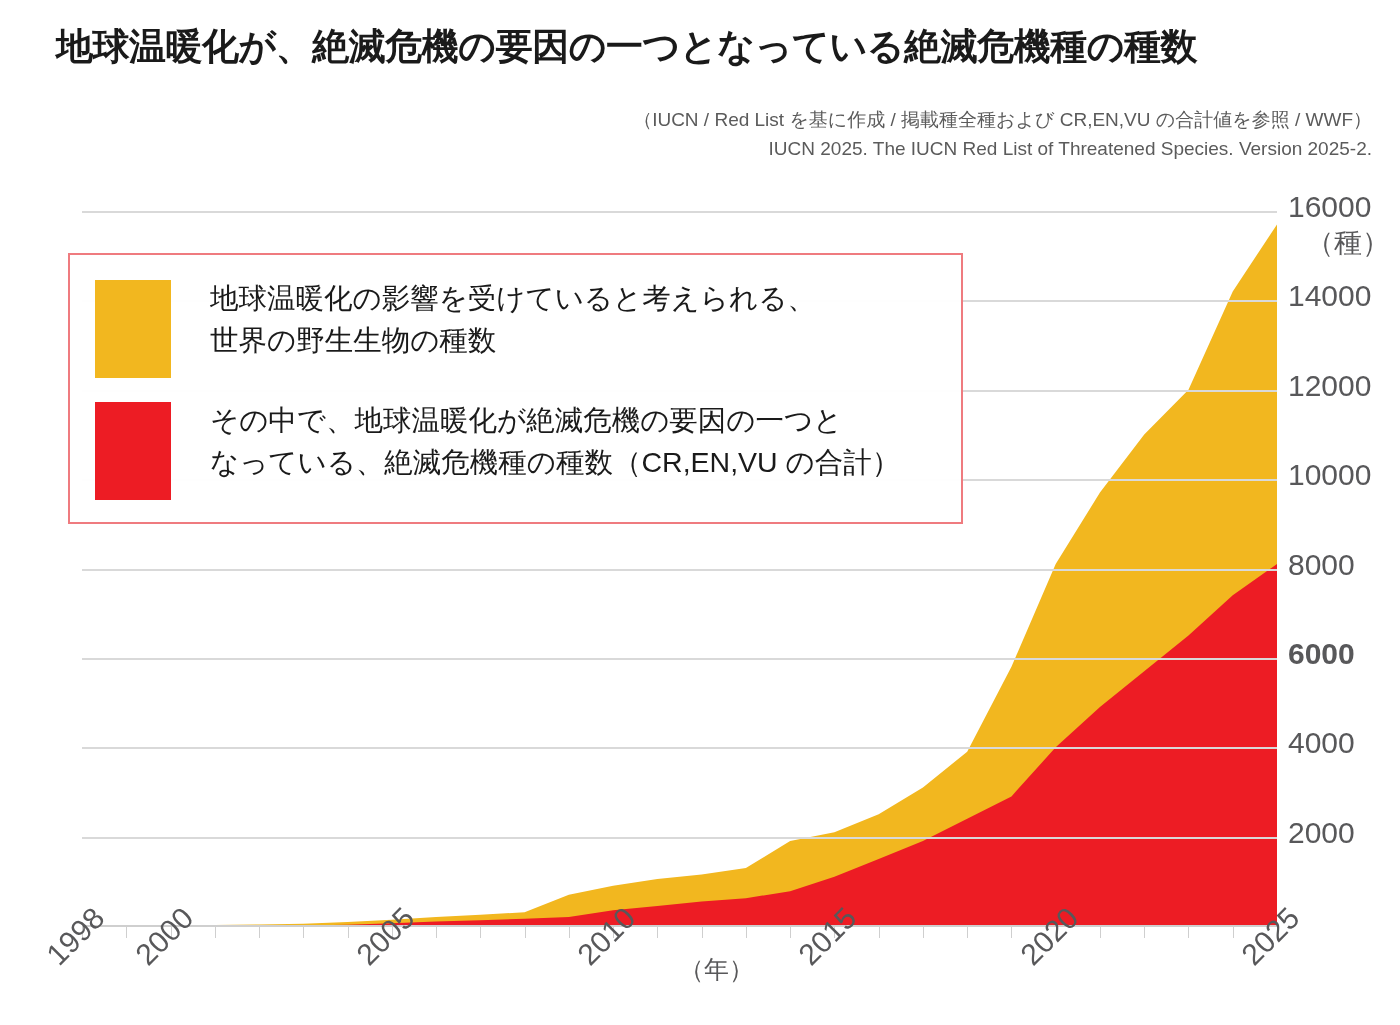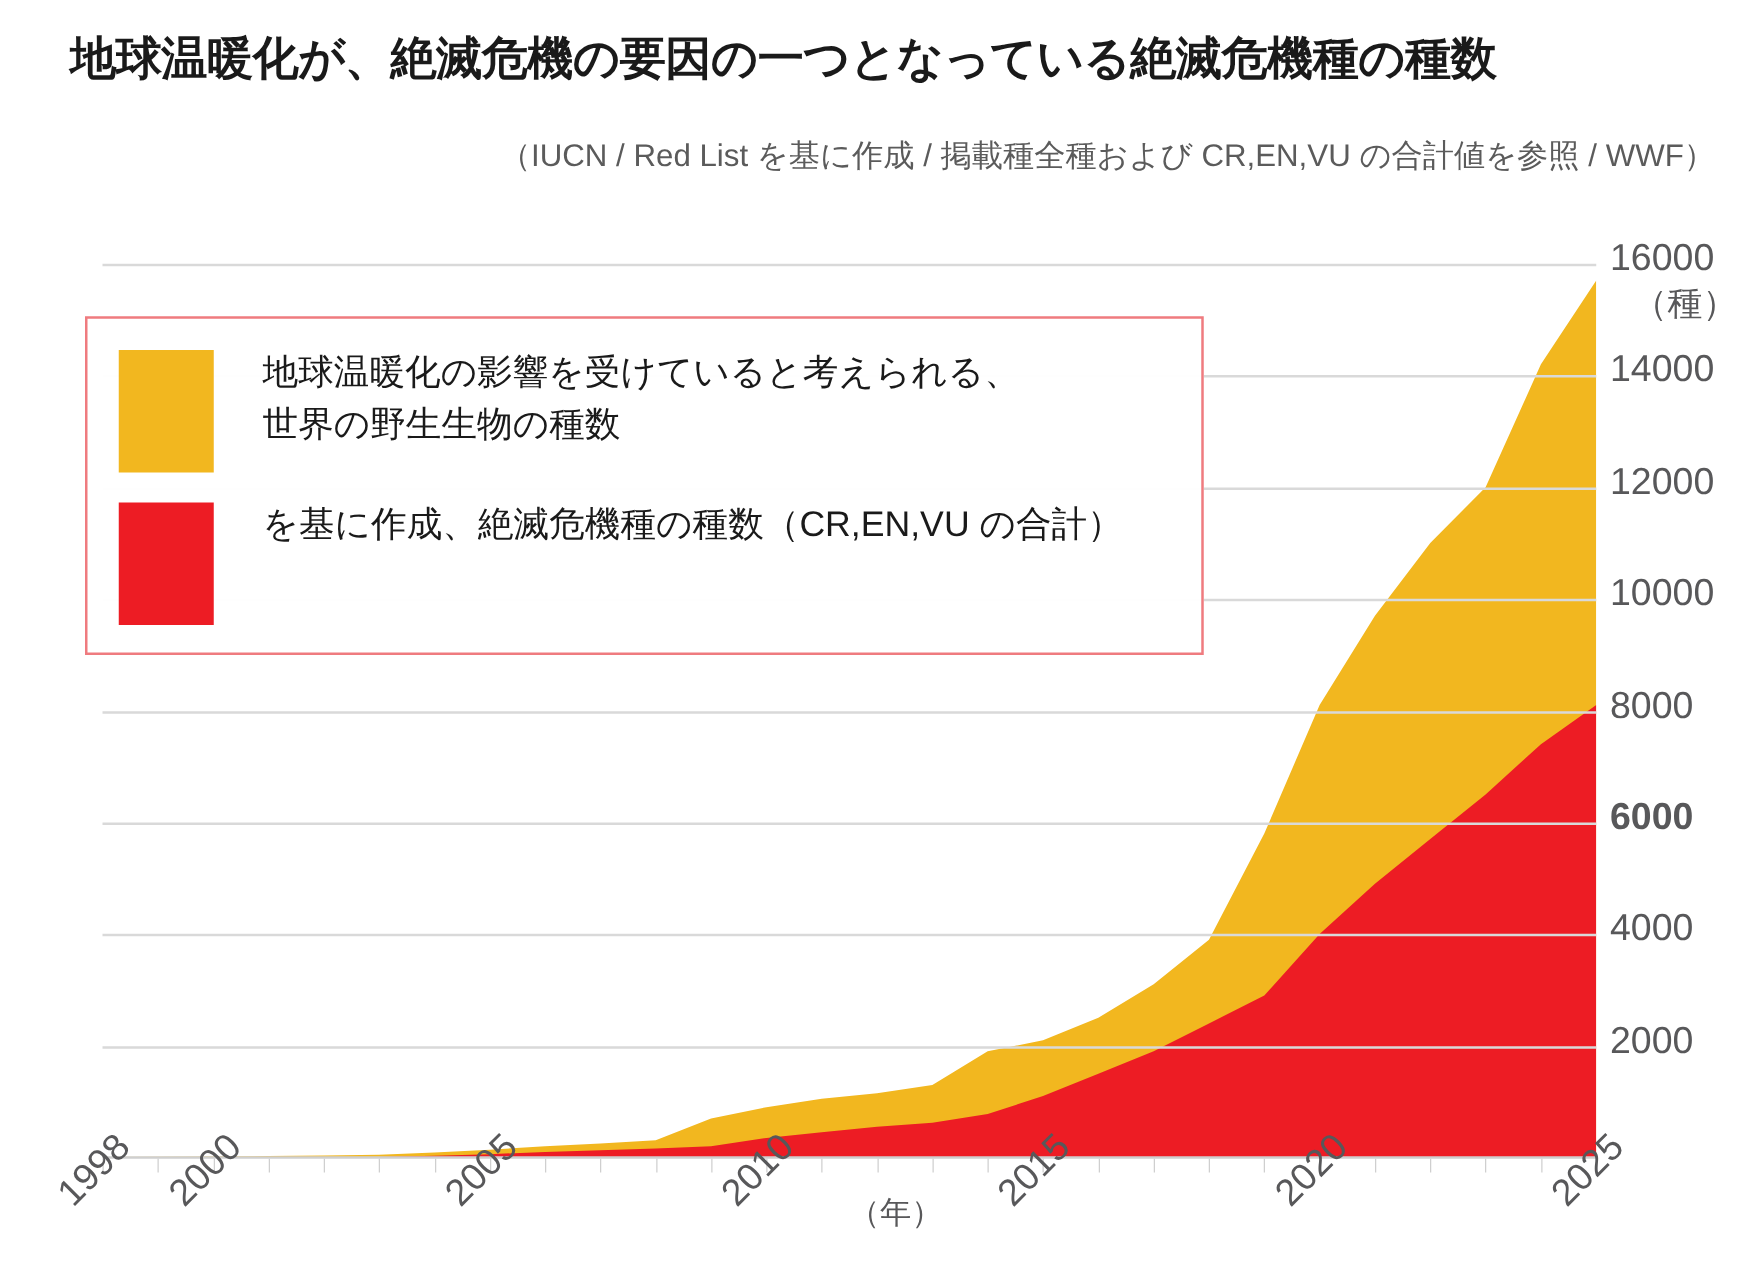--- a/index.html
+++ b/index.html
@@ -39,21 +39,21 @@
   }
 
   
   #subtitle {
     position: absolute;
     left: 0;
     top: 106px;
     width: 1372px;
     text-align: right;
     color: #5b5b5b;
-    font-size: 25px;
+    font-size: 19px;
     line-height: 1.52;
   }
   #subtitle .sub-line { display: block; white-space: nowrap; }
 
   
   #plot {
     position: absolute;
     left: 82px;
     top: 211px;
     width: 1195px;
@@ -168,20 +168,21 @@
 </style>
 </head>
 <body>
 
 <div id="figure">
 
   <div id="title">地球温暖化が、絶滅危機の要因の一つとなっている絶滅危機種の種数</div>
 
   <div id="subtitle">
     <span class="sub-line">（IUCN / Red List を基に作成 / 掲載種全種および CR,EN,VU の合計値を参照 / WWF）</span>
+    <span class="sub-line">IUCN 2025. The IUCN Red List of Threatened Species. Version 2025-2.</span>
   </div>
 
   <div id="plot">
 
     <svg class="areas" viewBox="0 0 1195 715" preserveAspectRatio="none">
       <path id="area-total" fill="#f2b71f" d="M0.00,714.55 L44.26,714.33 L88.52,714.11 L132.78,713.88 L177.04,713.44 L221.30,712.77 L265.56,710.98 L309.81,708.74 L354.07,706.06 L398.33,703.83 L442.59,701.15 L486.85,683.72 L531.11,674.78 L575.37,668.08 L619.63,663.61 L663.89,656.91 L708.15,630.09 L752.41,621.16 L796.67,603.28 L840.93,576.47 L885.19,540.72 L929.44,455.81 L973.70,353.03 L1017.96,281.53 L1062.22,223.44 L1106.48,178.75 L1150.74,80.44 L1195.00,13.41 L1195,715 L0,715 Z"></path>
       <path id="area-threatened" fill="#ed1c24" d="M0.00,715.00 L44.26,715.00 L88.52,715.00 L132.78,715.00 L177.04,714.78 L221.30,714.55 L265.56,713.66 L309.81,712.32 L354.07,710.53 L398.33,709.19 L442.59,707.85 L486.85,706.06 L531.11,699.36 L575.37,694.89 L619.63,690.42 L663.89,687.29 L708.15,680.14 L752.41,665.84 L796.67,647.97 L840.93,630.09 L885.19,607.75 L929.44,585.41 L973.70,536.25 L1017.96,496.03 L1062.22,460.28 L1106.48,424.53 L1150.74,384.31 L1195.00,353.03 L1195,715 L0,715 Z"></path>
     </svg>
   <div class="gridline" style="top: 0px;"></div>
       <div class="gridline" style="top: 89.375px;"></div>
@@ -202,21 +203,22 @@
     <div class="legend-row" id="legend-row-0">
       <div class="swatch total" style="background: rgb(242, 183, 31);"></div>
       <div class="legend-text">
         <span>地球温暖化の影響を受けていると考えられる、</span>
         <span>世界の野生生物の種数</span>
       </div>
     </div>
     <div class="legend-row" id="legend-row-1">
       <div class="swatch threatened" style="background: rgb(237, 28, 36);"></div>
       <div class="legend-text">
-        <span>を基に作成、絶滅危機種の種数（CR,EN,VU の合計）</span>
+        <span>その中で、地球温暖化が絶滅危機の要因の一つと</span>
+        <span>なっている、絶滅危機種の種数（CR,EN,VU の合計）</span>
       </div>
     </div>
   </div>
 
 <div class="ylabel" style="top: 190px; text-align: center;">16000</div>
     <div class="ylabel" style="top: 279.375px;">14000</div>
     <div class="ylabel" style="top: 368.75px;">12000</div>
     <div class="ylabel" style="top: 458.125px;">10000</div>
     <div class="ylabel" style="top: 547.5px;">8000</div>
     <div class="ylabel" style="top: 636.875px; font-weight: bold;">6000</div>

